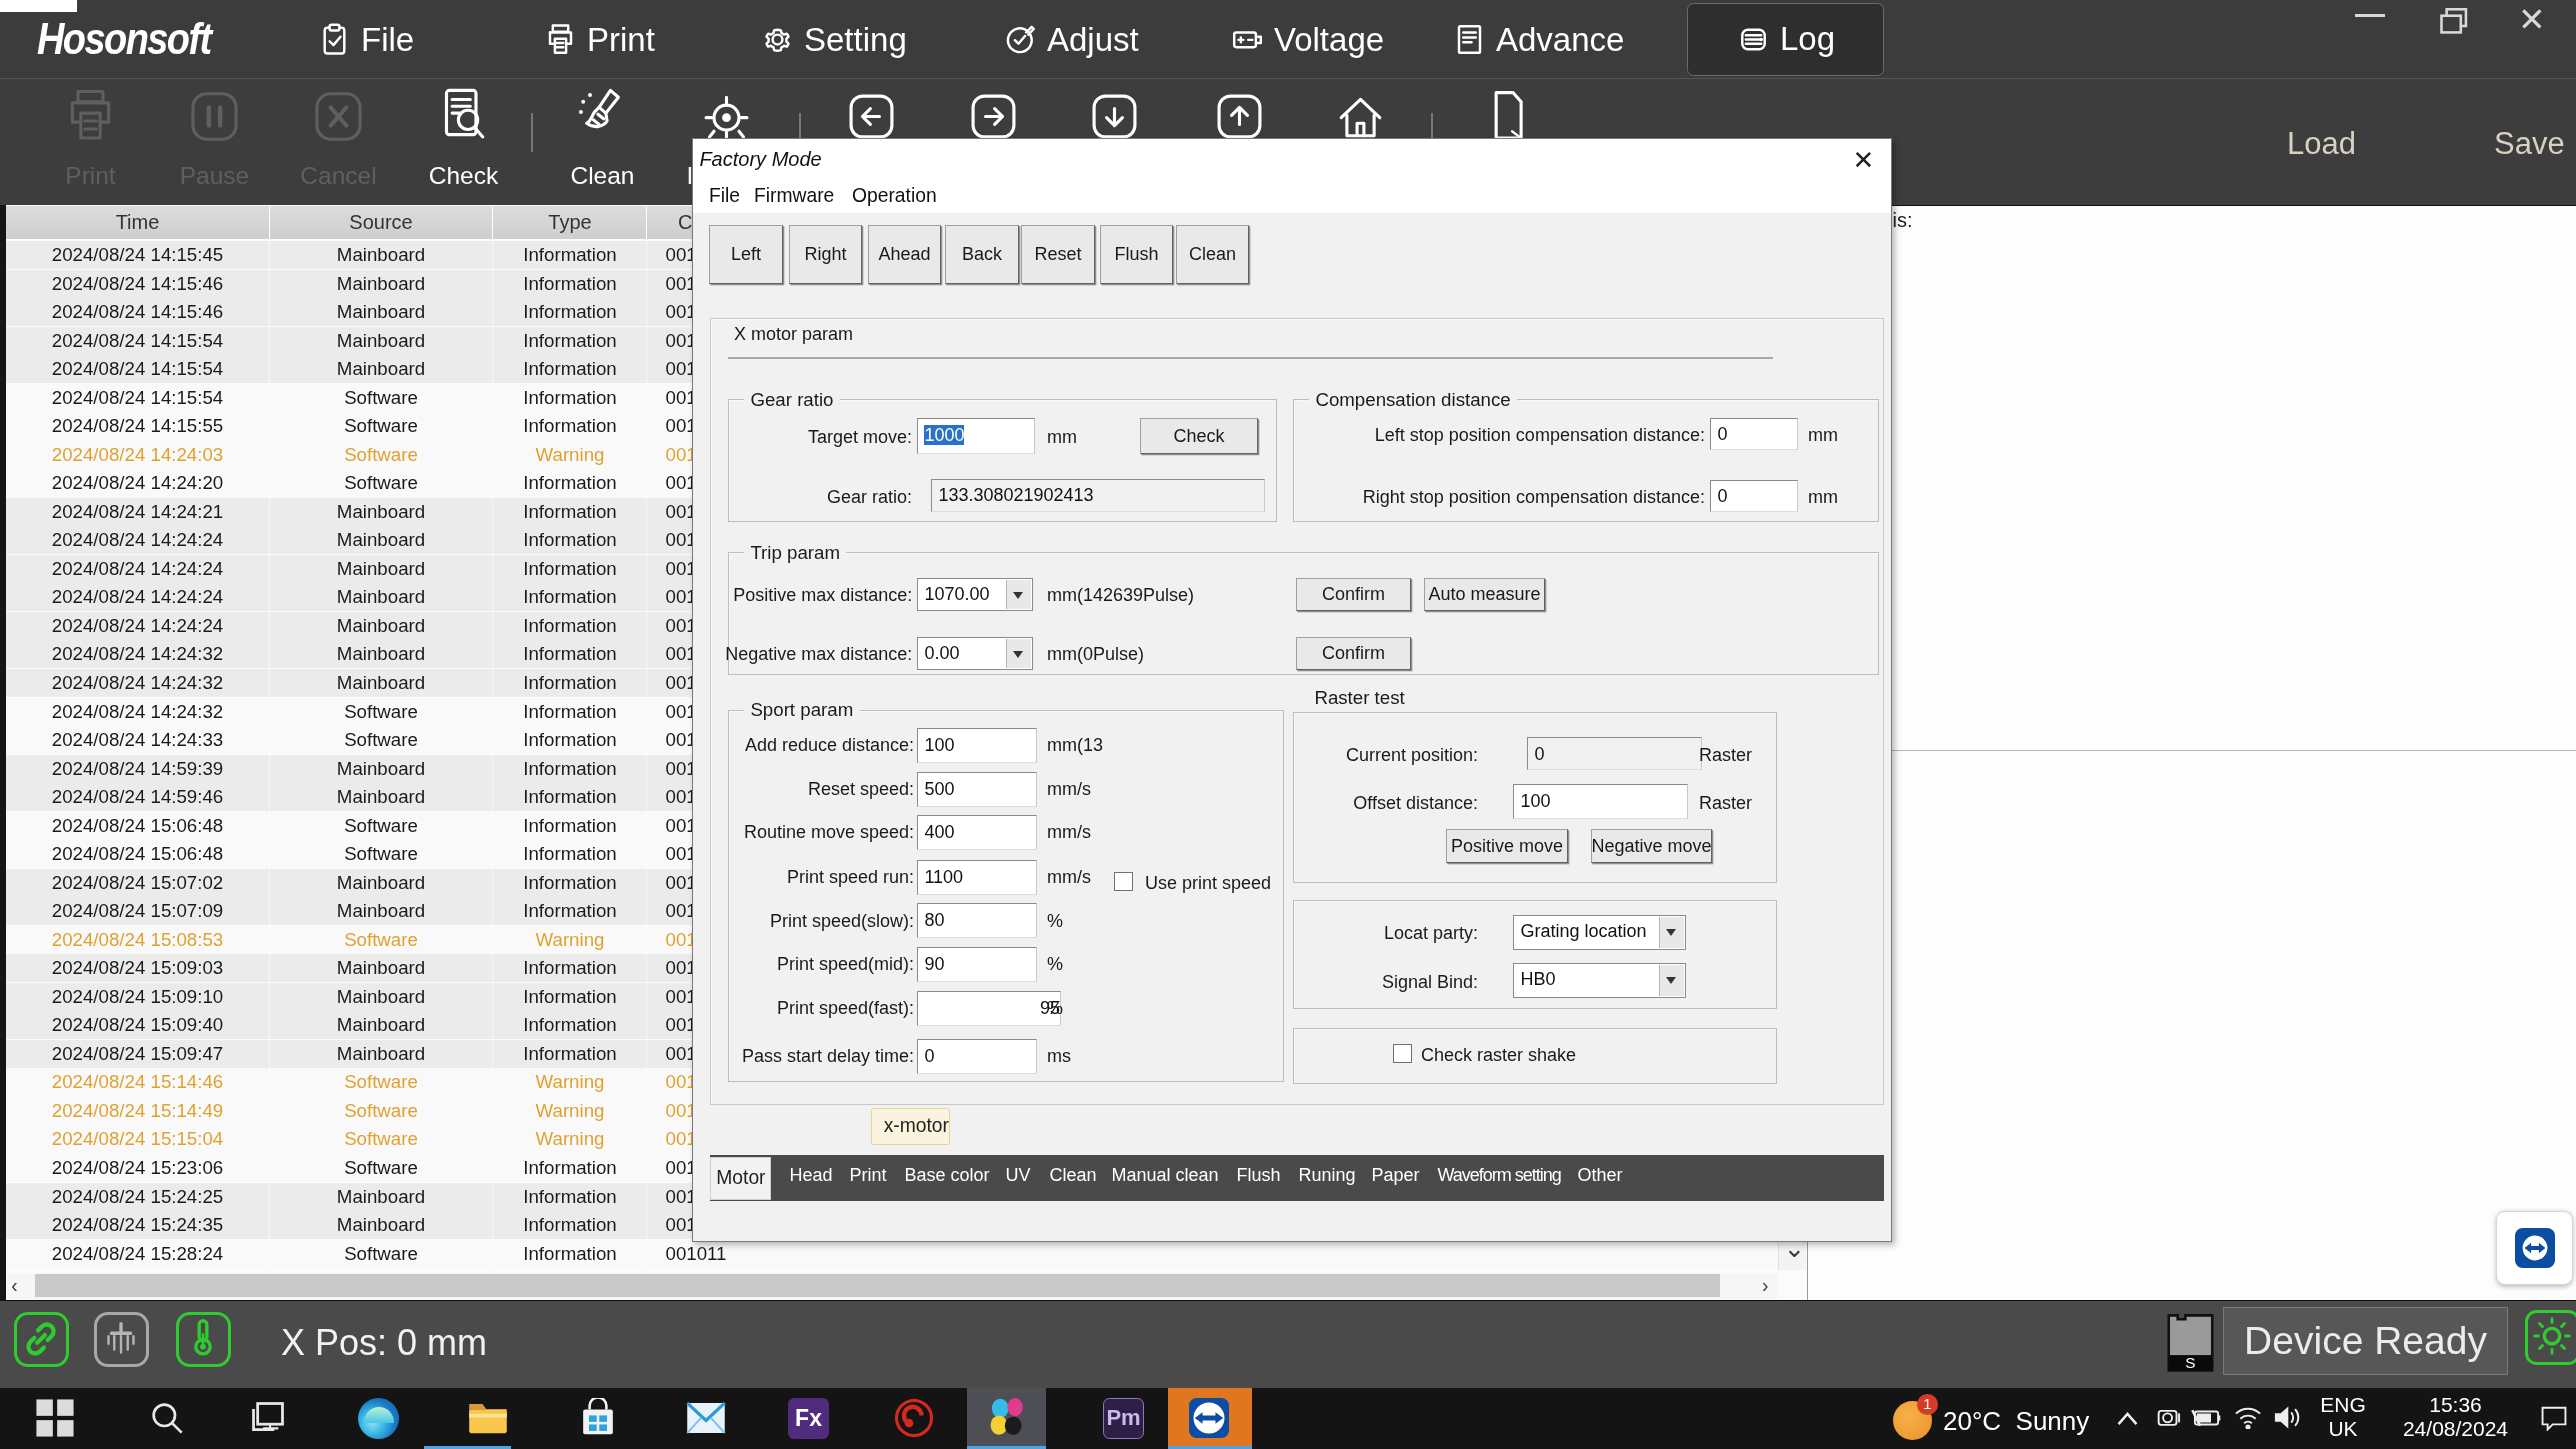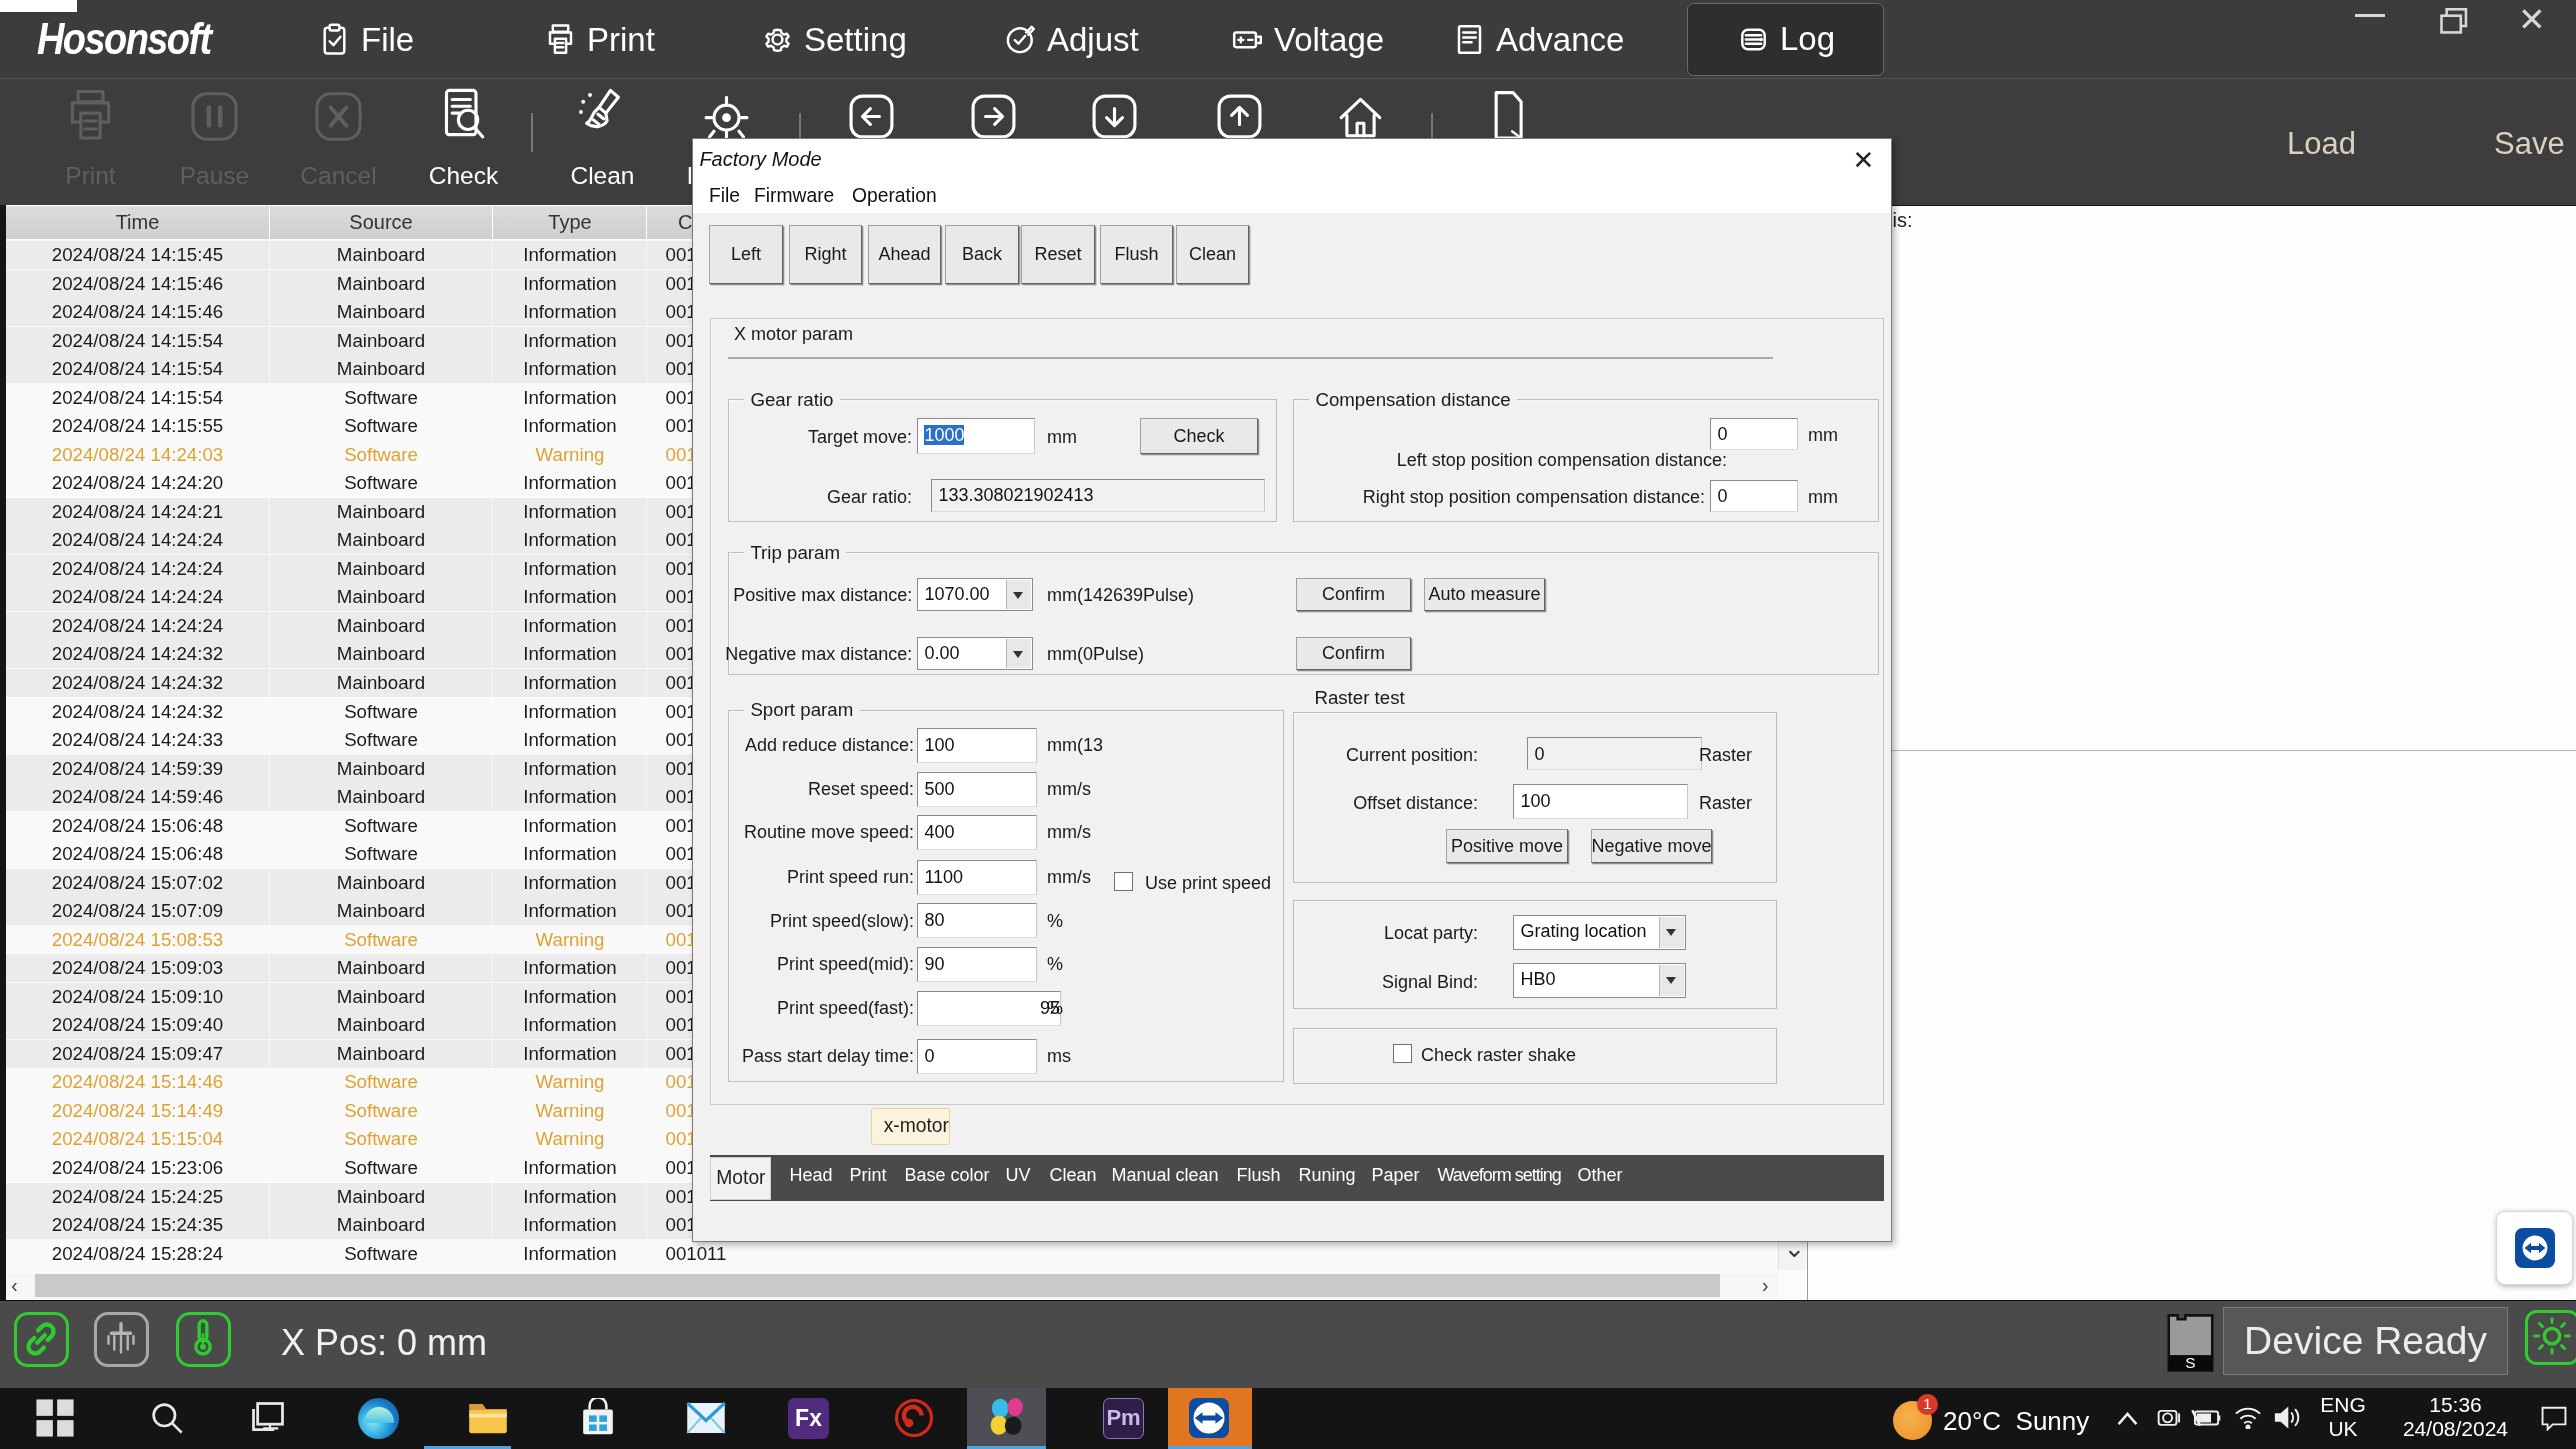--- a/index.html
+++ b/index.html
@@ -485,21 +485,21 @@
 <div class="gbox" style="left:35px;top:260px;width:549px;height:123px;"></div>
 <div class="gleg" style="left:51px;top:250px;position:absolute;">Gear ratio</div>
 <div class="dlabel" style="left:64px;top:288px;width:155px;">Target move:</div>
 <div class="din" style="left:224px;top:279px;width:118px;height:36px;"><span class="sel">1000</span></div>
 <div class="dunit" style="left:354px;top:288px;">mm</div>
 <div class="btn" style="left:447px;top:279px;width:118px;height:36px;">Check</div>
 <div class="dlabel" style="left:64px;top:348px;width:155px;">Gear ratio:</div>
 <div class="din ro" style="left:224px;top:340px;width:334px;height:33px;line-height:30px;">133.308021902413</div>
 <div class="gbox" style="left:600px;top:260px;width:586px;height:123px;"></div>
 <div class="gleg" style="left:616px;top:250px;position:absolute;">Compensation distance</div>
-<div class="dlabel" style="left:640px;top:286px;width:394px;margin-top:25px;">Left stop position compensation distance:</div>
+<div class="dlabel" style="left:618px;top:286px;width:394px;">Left stop position compensation distance:</div>
 <div class="din" style="left:1017px;top:279px;width:88px;height:32px;line-height:30px;">0</div>
 <div class="dunit" style="left:1115px;top:286px;">mm</div>
 <div class="dlabel" style="left:618px;top:348px;width:394px;">Right stop position compensation distance:</div>
 <div class="din" style="left:1017px;top:341px;width:88px;height:32px;line-height:30px;">0</div>
 <div class="dunit" style="left:1115px;top:348px;">mm</div>
 <div class="gbox" style="left:35px;top:413px;width:1151px;height:123px;"></div>
 <div class="gleg" style="left:51px;top:403px;position:absolute;">Trip param</div>
 <div class="dlabel" style="left:19.3px;top:446px;width:200px;">Positive max distance:</div>
 <div class="combo" style="left:224px;top:439px;width:116px;height:33px;">1070.00<div class="arr"></div></div>
 <div class="dunit" style="left:354px;top:446px;">mm(142639Pulse)</div>

